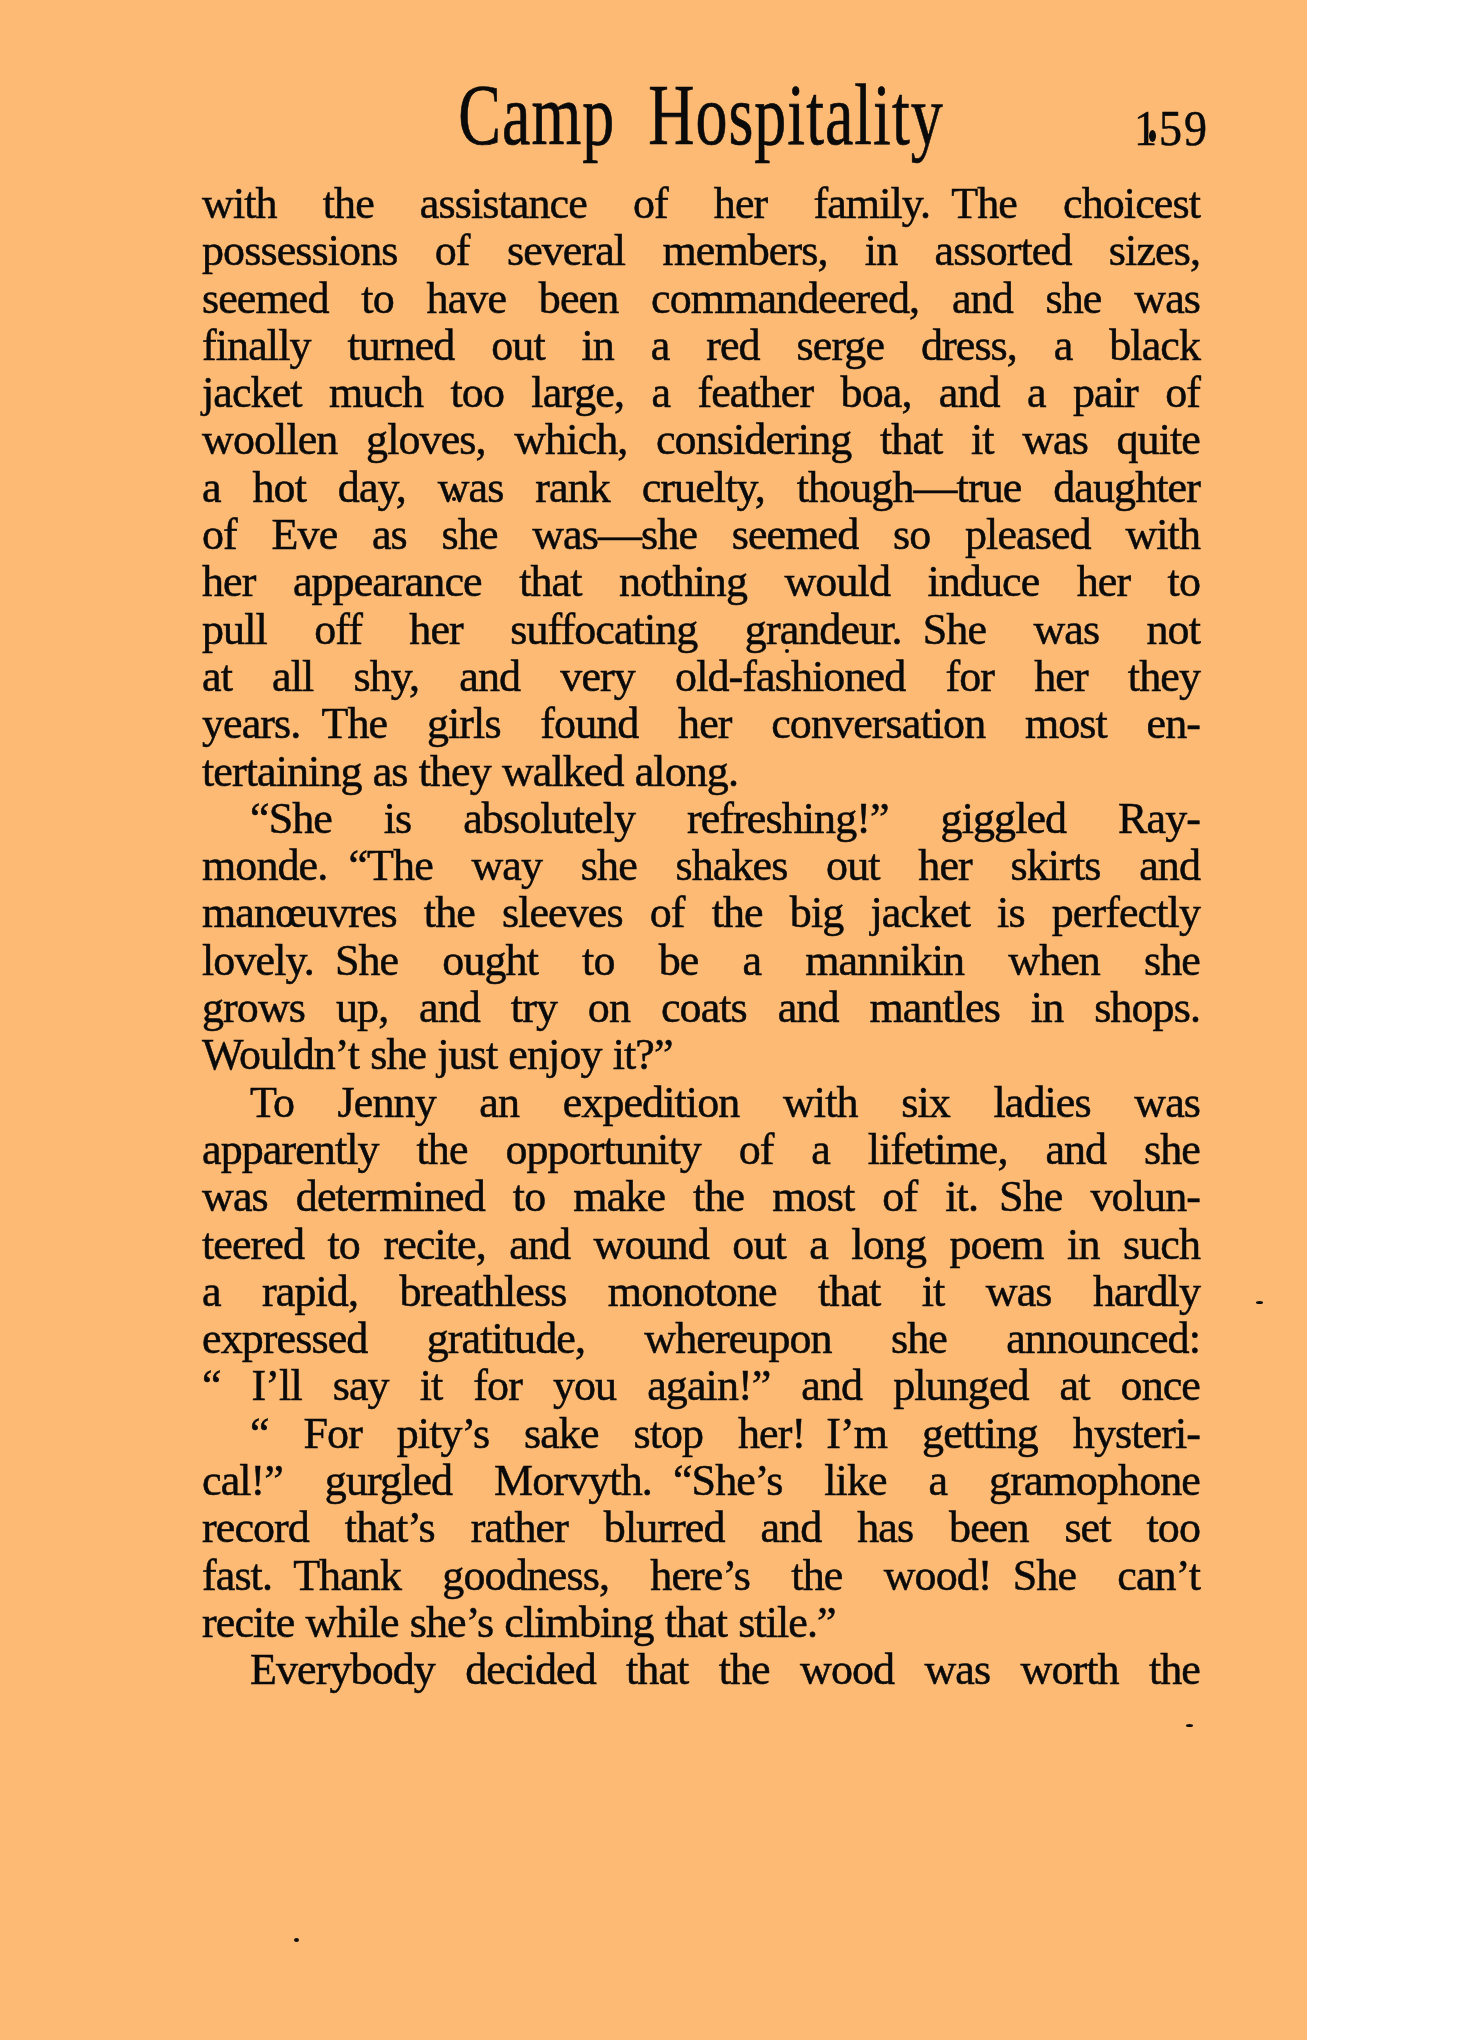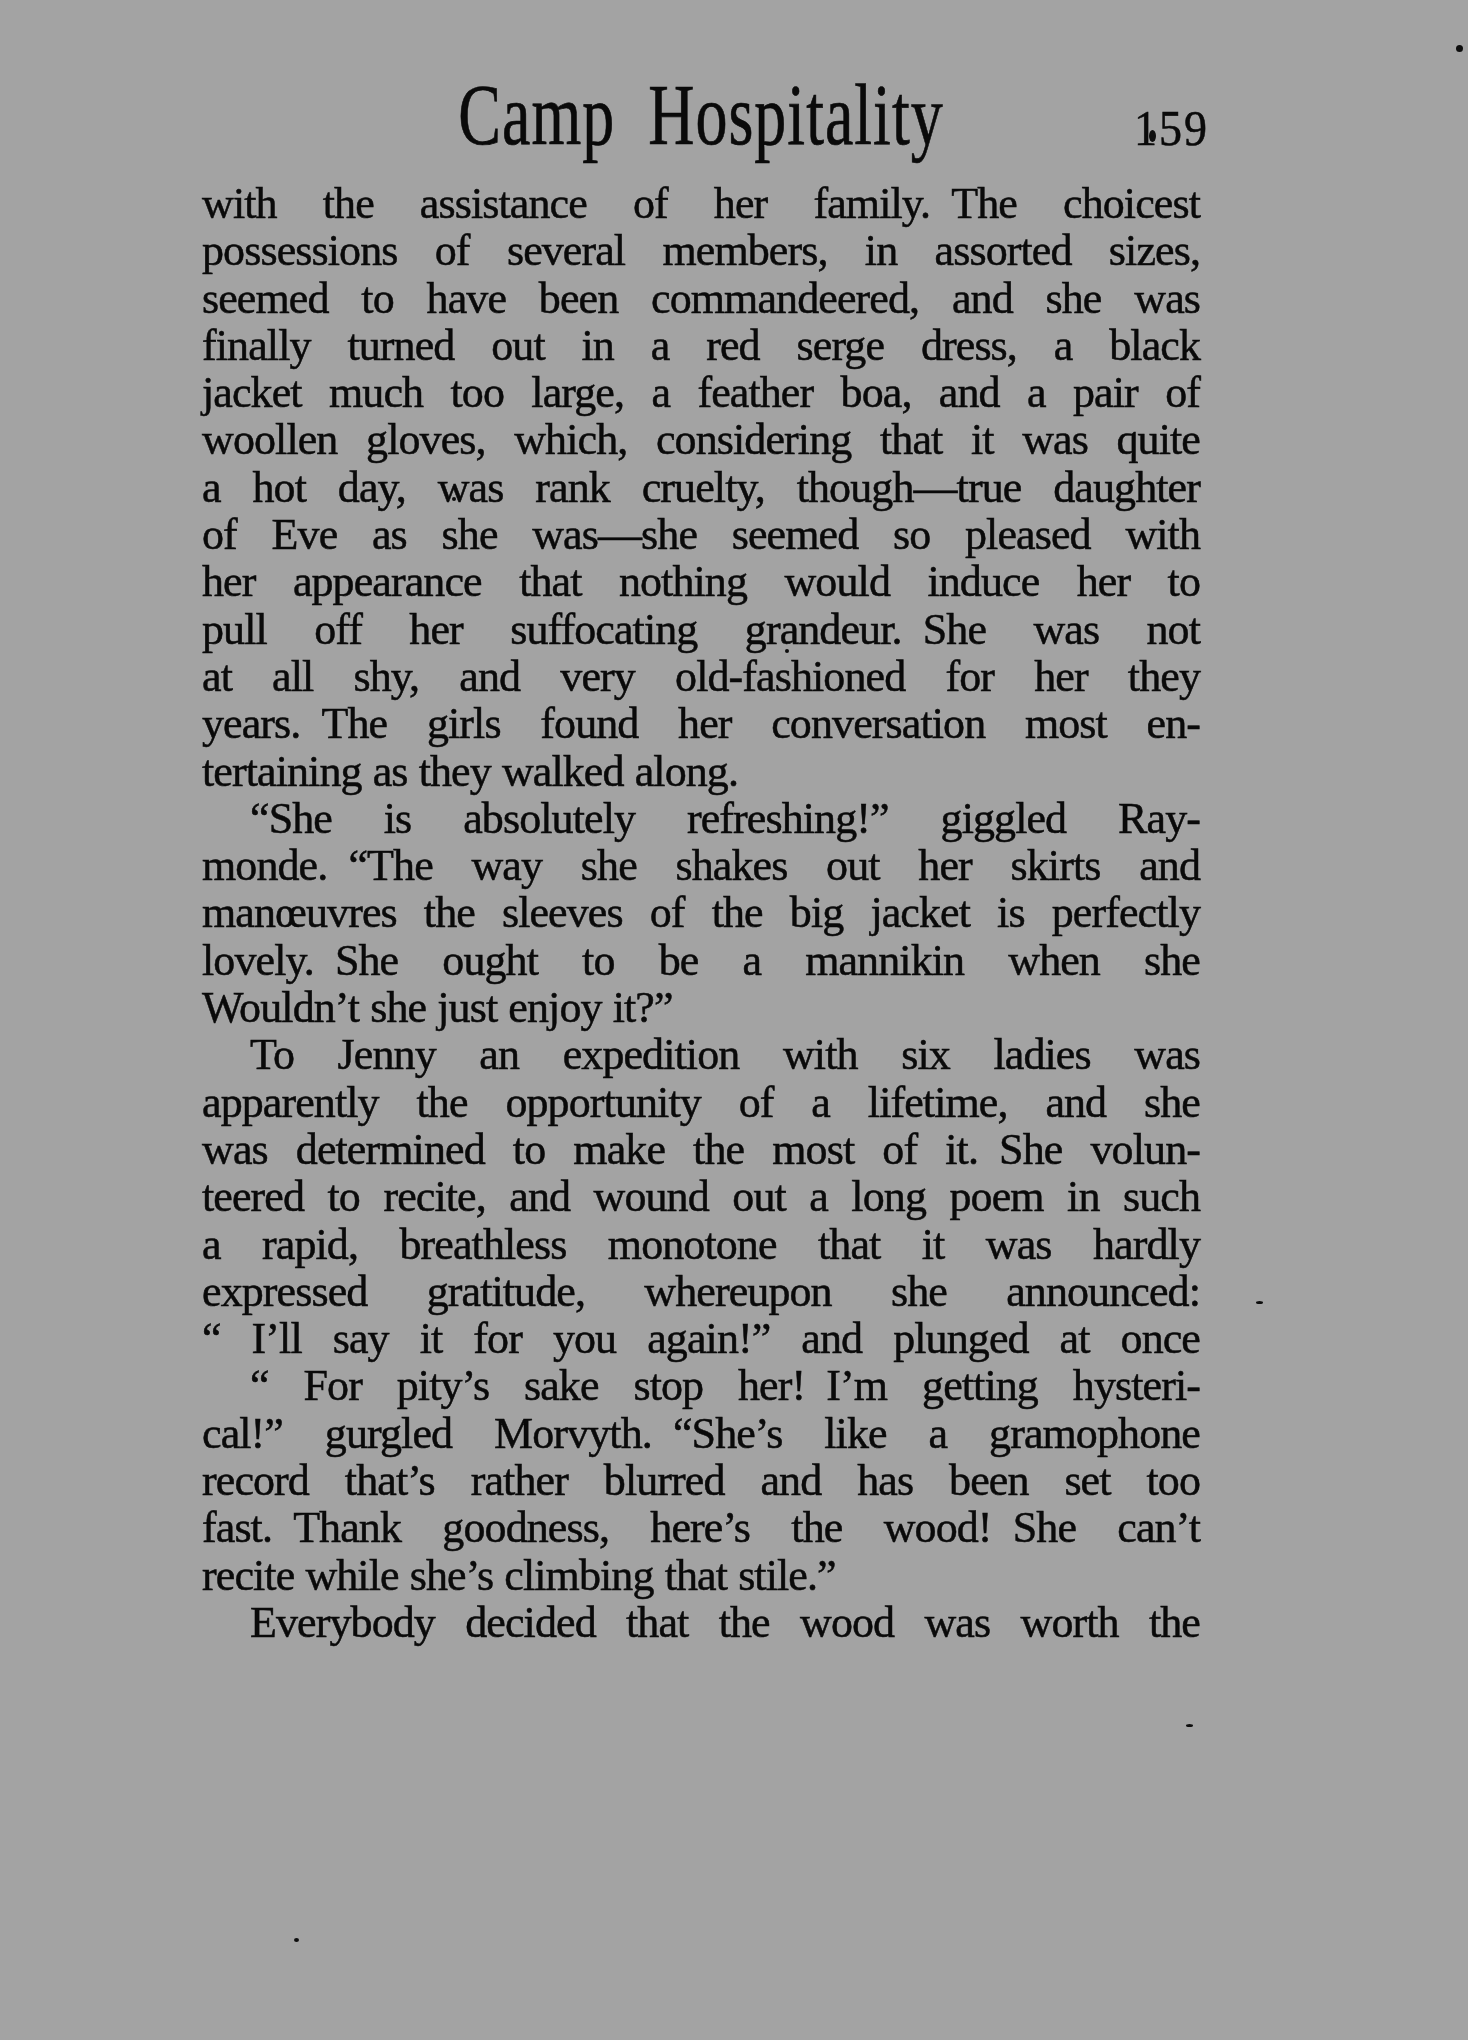--- a/index.html
+++ b/index.html
@@ -2,23 +2,23 @@
 <html><head>
 <meta charset="utf-8">
 <style>
   html, body {
     margin: 0;
     padding: 0;
     background: #ffffff;
   }
   .page {
     position: relative;
-    width: 1468px;
+    width: 1307px;
     height: 2040px;
-    background: #a3a3a3;
+    background: #fdba74;
     overflow: hidden;
     font-family: "Liberation Serif", serif;
     color: #0a0a0a;
     -webkit-text-stroke: 0.5px #0a0a0a;
   }
   .running-head {
     position: absolute;
     left: 202px;
     top: 72px;
     width: 998px;
@@ -90,20 +90,21 @@
         <div class="line">pull off her suffocating grandeur. She was not</div>
         <div class="line">at all shy, and very old-fashioned for her they</div>
         <div class="line">years. The girls found her conversation most en-</div>
         <div class="line para-end">tertaining as they walked along.</div>
       </div>
       <div class="para indent">
         <div class="line">“She is absolutely refreshing!” giggled Ray-</div>
         <div class="line">monde. “The way she shakes out her skirts and</div>
         <div class="line">manœuvres the sleeves of the big jacket is perfectly</div>
         <div class="line">lovely. She ought to be a mannikin when she</div>
+        <div class="line">grows up, and try on coats and mantles in shops.</div>
         <div class="line para-end">Wouldn’t she just enjoy it?”</div>
       </div>
       <div class="para indent">
         <div class="line">To Jenny an expedition with six ladies was</div>
         <div class="line">apparently the opportunity of a lifetime, and she</div>
         <div class="line">was determined to make the most of it. She volun-</div>
         <div class="line">teered to recite, and wound out a long poem in such</div>
         <div class="line">a rapid, breathless monotone that it was hardly</div>
         <div class="line">expressed gratitude, whereupon she announced:</div>
         <div class="line">“ I’ll say it for you again!” and plunged at once</div>

